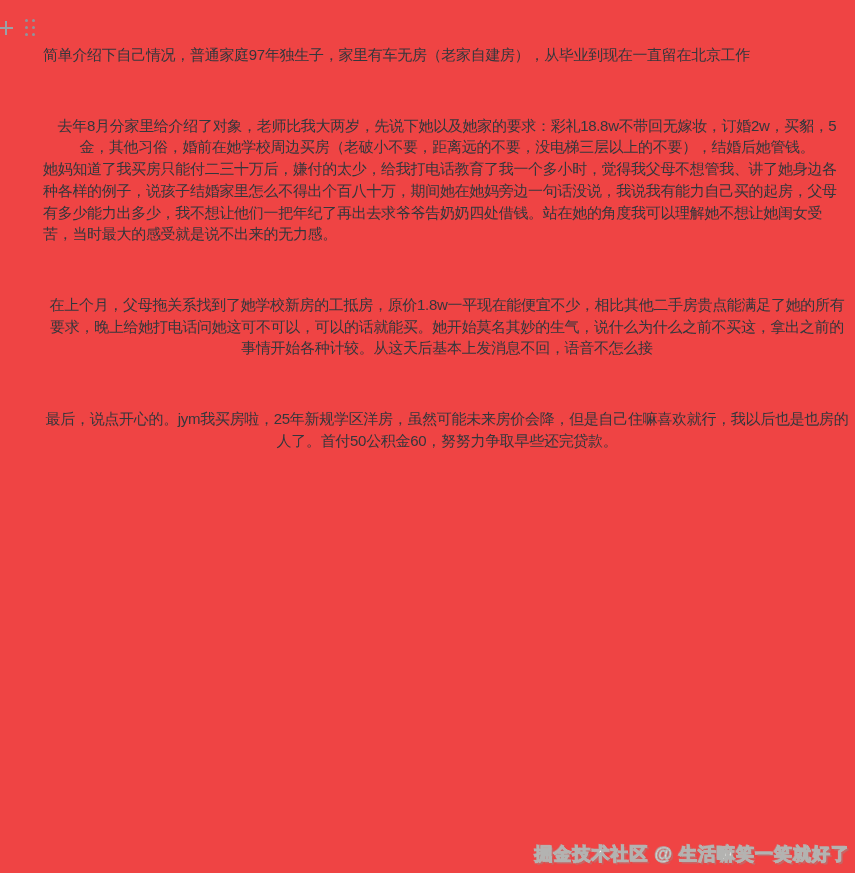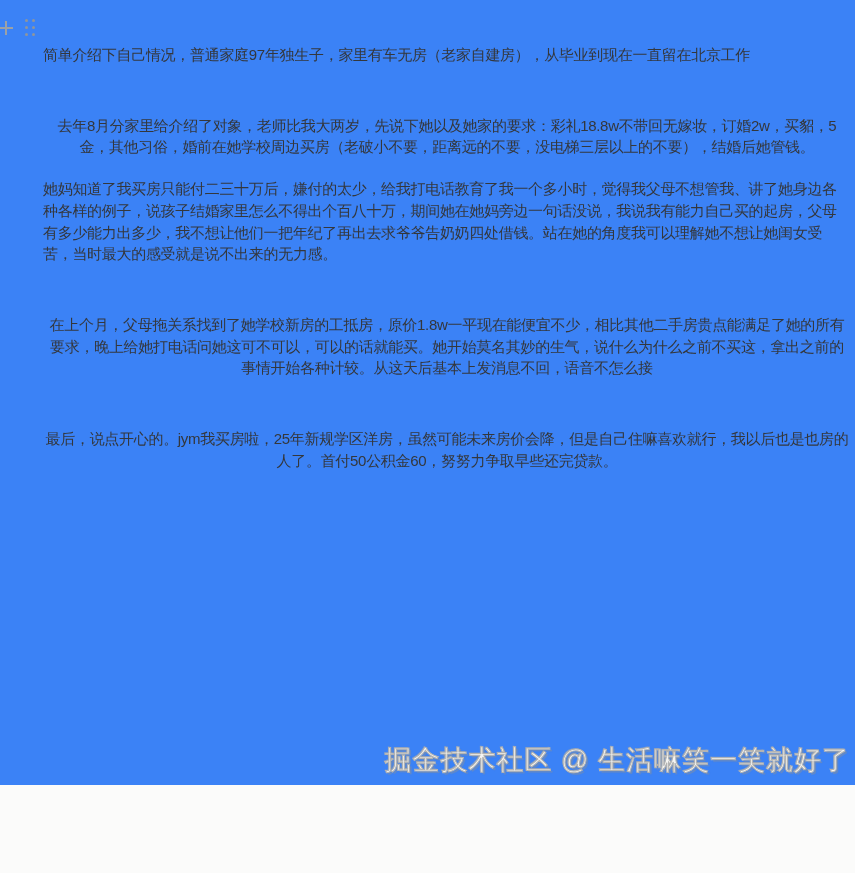--- a/index.html
+++ b/index.html
@@ -4,22 +4,22 @@
 <style>
   * { margin: 0; padding: 0; box-sizing: border-box; }
   html, body {
     width: 855px; height: 873px;
     background: #fbfbfa;
     overflow: hidden;
     font-family: "Liberation Sans", "DejaVu Sans", sans-serif;
   }
   .page {
     position: relative;
-    width: 855px; height: 785px;
-    background: #3b82f6;
+    width: 855px; height: 873px;
+    background: #ef4444;
   }
 
   
   .block-controls {
     position: absolute;
     left: -2px; top: 17px;
     display: flex;
     align-items: center;
     gap: 9px;
     color: #9aa0a6;
@@ -57,28 +57,28 @@
     left: 43px; top: 44px;
     width: 808px;
     color: #34373c;
     font-size: 15px;
     line-height: 21.7px;
     letter-spacing: -0.3px;
     text-align: left;
   }
   .paragraph { margin: 0; word-break: break-all; cursor: text; }
   .paragraph.gap-section { margin-top: 49px; text-align: center; }
-  .paragraph.gap-close   { margin-top: 20px;  }
+  .paragraph.gap-close   { margin-top: 0;  }
 
   
   .watermark {
     position: absolute;
     right: 5px; bottom: 7px;
-    font-size: 27px;
-    font-weight: 400;
+    font-size: 18px;
+    font-weight: 700;
     letter-spacing: 1px;
     color: #f5f5f3;
     -webkit-text-stroke: 1px #b3b3b1;
     text-shadow: 2px 2px 1px rgba(145,145,143,0.5),
                  -1px -1px 0 rgba(170,170,168,0.55);
     white-space: nowrap;
     margin-left: 48px;
   }
 </style>
 </head>

